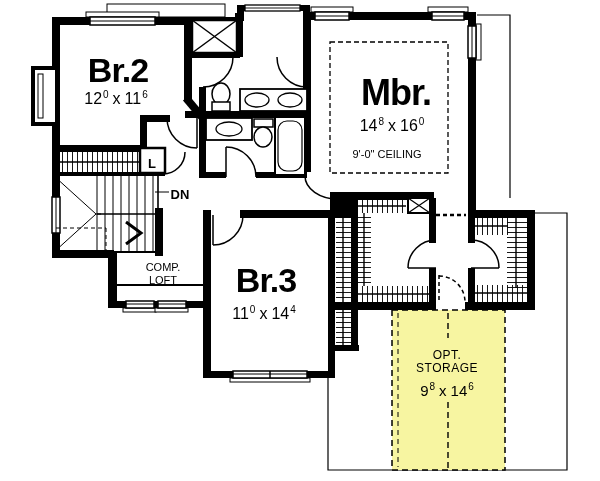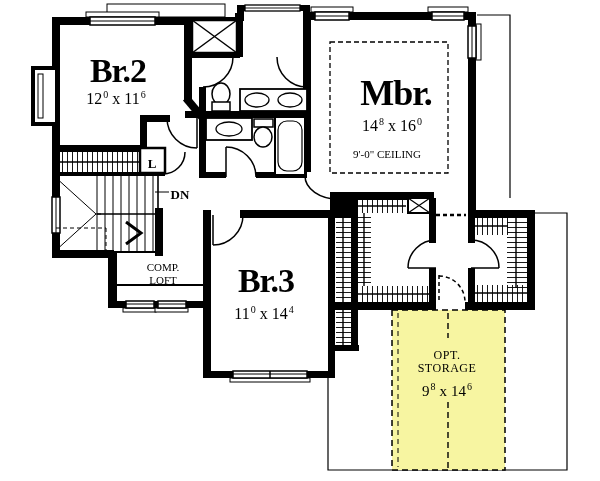--- a/index.html
+++ b/index.html
@@ -1,16 +1,16 @@
 <!DOCTYPE html>
 <html><head>
 <meta charset="utf-8">
 <style>
   html,body{margin:0;padding:0;background:#ffffff;}
-  .page{width:600px;height:481px;background:#fff;position:relative;font-family:Liberation Serif, serif;}
+  .page{width:600px;height:481px;background:#fff;position:relative;font-family:Liberation Sans, sans-serif;}
   svg{display:block;}
   text{fill:#000;}
   .room-name{font-weight:bold;font-size:34px;letter-spacing:-1px;}
   .room-name-lg{font-weight:bold;font-size:36px;letter-spacing:-1px;}
   .dim{font-size:16px;}
   .dim-sm{font-size:15px;}
   .sup{font-size:10px;}
   .note{font-size:11px;}
   .note-sm{font-size:11px;}
   .stor{font-size:12px;letter-spacing:0.5px;}

